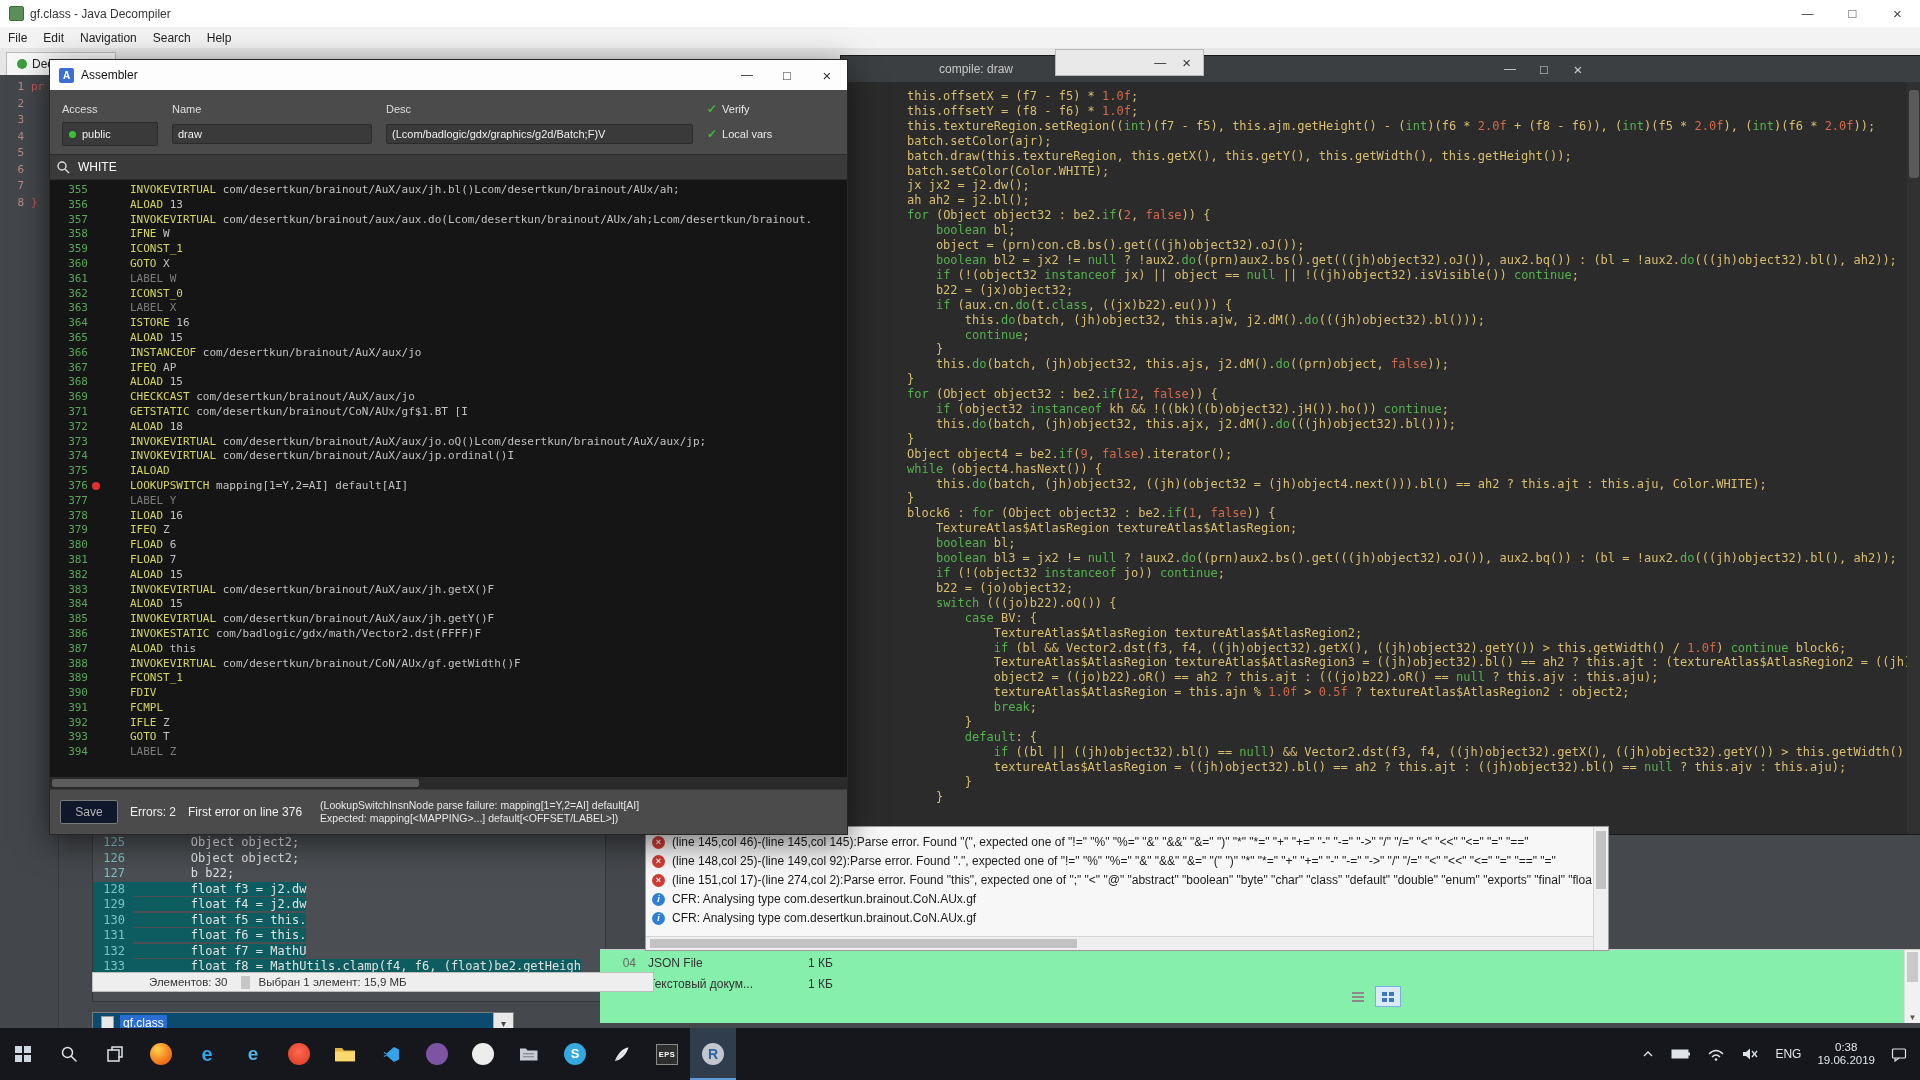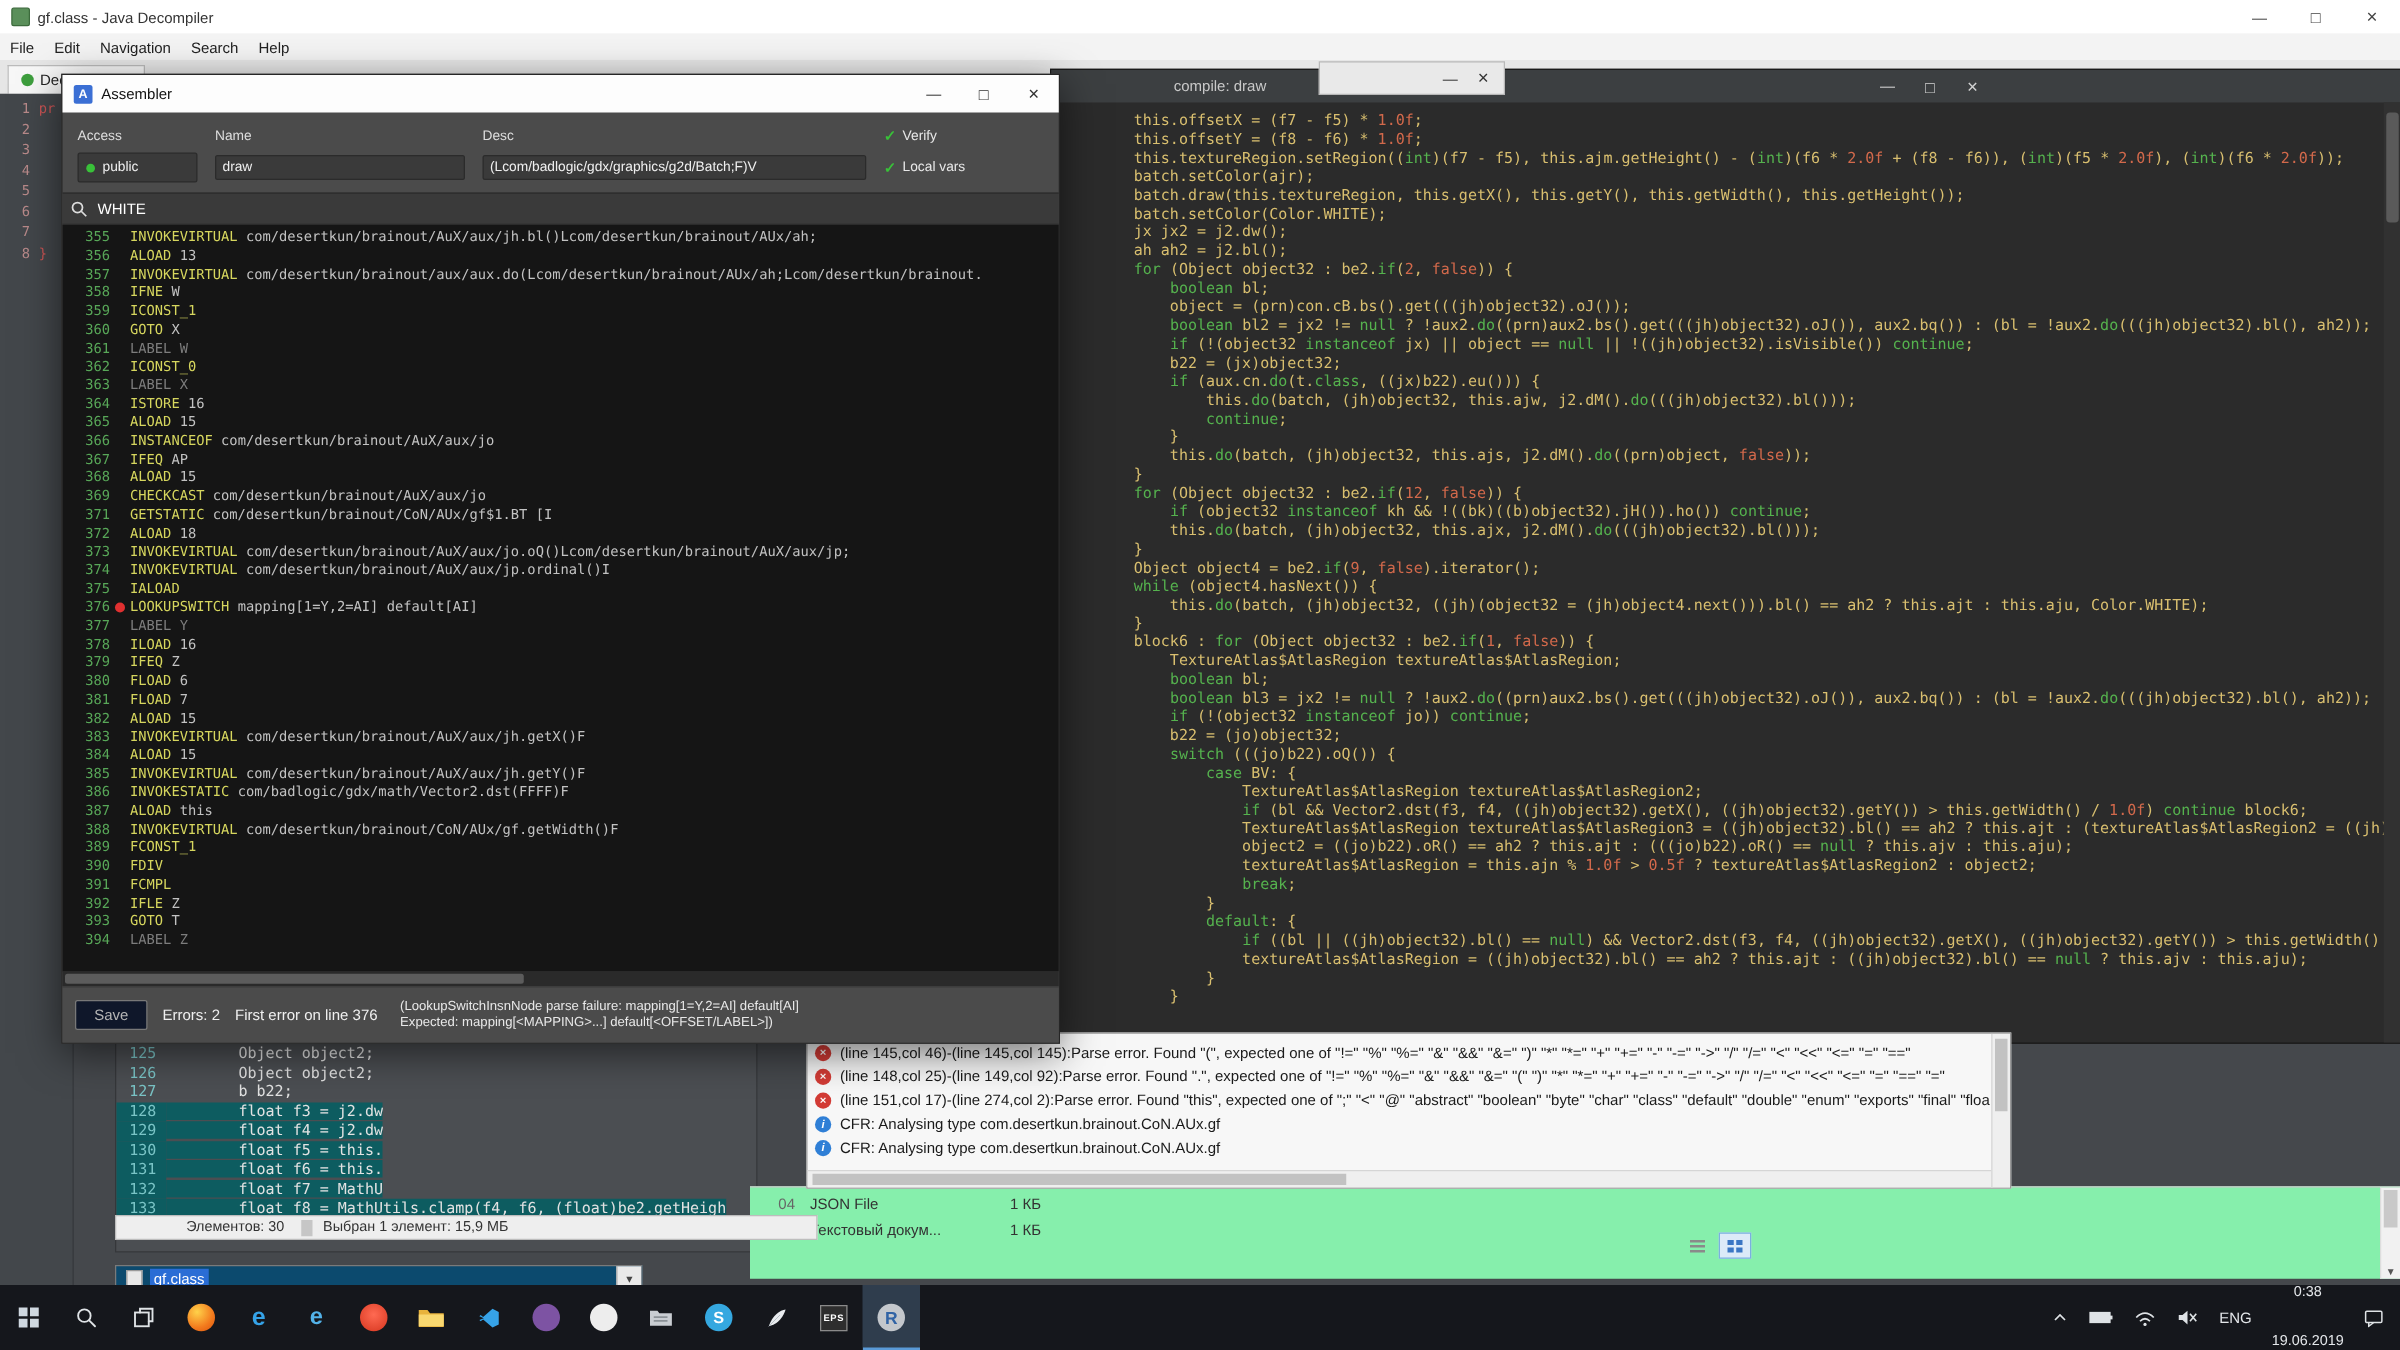--- a/index.html
+++ b/index.html
@@ -98,21 +98,21 @@
   .asm-label{font-size:11px;color:#dedede;}
   .asm-select{height:22px;background:#3a3a3a;border:1px solid #2b2b2b;border-radius:2px;color:#f0f0f0;font-size:11px;display:flex;align-items:center;gap:6px;padding:0 6px;}
   .green-dot{width:7px;height:7px;border-radius:50%;background:#39c139;}
   .asm-input{height:20px;background:#3a3a3a;border:1px solid #2b2b2b;border-radius:2px;color:#f0f0f0;font-size:11px;padding:0 5px;width:100%;box-sizing:border-box;outline:none;}
   .chk{display:flex;align-items:center;gap:5px;font-size:11px;color:#e8e8e8;height:22px;}
   .g-check{color:#39c139;font-weight:bold;font-size:12px;}
   .g-check::before{content:"\2713";}
   .asm-search{flex:0 0 auto;height:24px;background:#3a3a3a;border-top:1px solid #2b2b2b;border-bottom:1px solid #2b2b2b;display:flex;align-items:center;padding:0 6px;}
   .asm-search input{flex:1;background:transparent;border:none;outline:none;color:#fff;font-size:12px;margin-left:6px;}
   .asm-listing{flex:1 1 auto;background:#151515;overflow:hidden;position:relative;padding-top:3px;}
-  .bc-line{position:relative;height:14.8px;line-height:14.8px;font-family:"DejaVu Sans Mono",monospace;font-size:11px;white-space:pre;padding-left:54px;}
+  .bc-line{position:relative;height:14.8px;line-height:14.8px;font-family:"DejaVu Sans Mono",monospace;font-size:11px;white-space:pre;padding-left:80px;}
   .bc-num{position:absolute;left:6px;width:32px;text-align:right;color:#58a758;}
   .bc-mn{color:#d6d65e;}
   .bc-op{color:#c2c2c2;}
   .bc-line.dim .bc-mn,.bc-line.dim .bc-op{color:#7d7d7d;}
   .bc-dot{position:absolute;left:42px;top:3px;width:8px;height:8px;border-radius:50%;background:#e03030;}
   .asm-hscroll{flex:0 0 auto;height:12px;background:#2a2a2a;}
   .asm-hscroll .thumb{height:8px;width:46%;margin:2px 0 0 2px;background:#5c5c5c;border-radius:2px;}
   .asm-footer{flex:0 0 auto;height:44px;background:#4b4b4b;border-top:1px solid #3a3a3a;display:flex;align-items:center;padding:0 10px;gap:12px;}
   .save-btn{width:58px;height:24px;background:#0f172a;border:1px solid #787878;color:#b5b5b5;font-size:12px;border-radius:2px;}
   .err-summary{color:#f0f0f0;font-size:12px;white-space:pre;}
@@ -129,21 +129,21 @@
   .circ.viber{background:#7d53a3;}
   .circ.messenger{background:#ededed;}
   .circ.skype{background:#35a8e0;color:#fff;font-weight:bold;font-size:13px;line-height:22px;text-align:center;}
   .circ.rstudio{background:#c3c7cc;color:#3063a5;font-weight:bold;font-size:14px;line-height:22px;text-align:center;}
   .tb-letter{font-weight:bold;font-size:20px;}
   .tb-letter.edge{color:#35a3e8;}
   .tb-letter.internet-explorer{color:#53b2e8;font-size:19px;}
   .eps-badge{color:#fff;background:#2e2e2e;border:1px solid #8a8a8a;font-weight:bold;font-size:7.5px;padding:5px 2px;letter-spacing:.5px;}
   .tray{margin-left:auto;display:flex;align-items:center;height:100%;gap:2px;padding-right:6px;}
   .tray-item{height:100%;display:flex;align-items:center;justify-content:center;padding:0 7px;color:#e4e7ea;font-size:12px;}
-  .tray-clock{flex-direction:column;line-height:13px;font-size:11.5px;text-align:center;justify-content:space-between;}
+  .tray-clock{flex-direction:column;line-height:13px;font-size:11.5px;text-align:center;justify-content:center;}
 </style>
 </head>
 <body>
 
 <div id="desktop">
 
   <div id="app">
     <div class="app-titlebar">
       <span class="app-icon"></span>
       <span class="app-title">gf.class - Java Decompiler</span>

